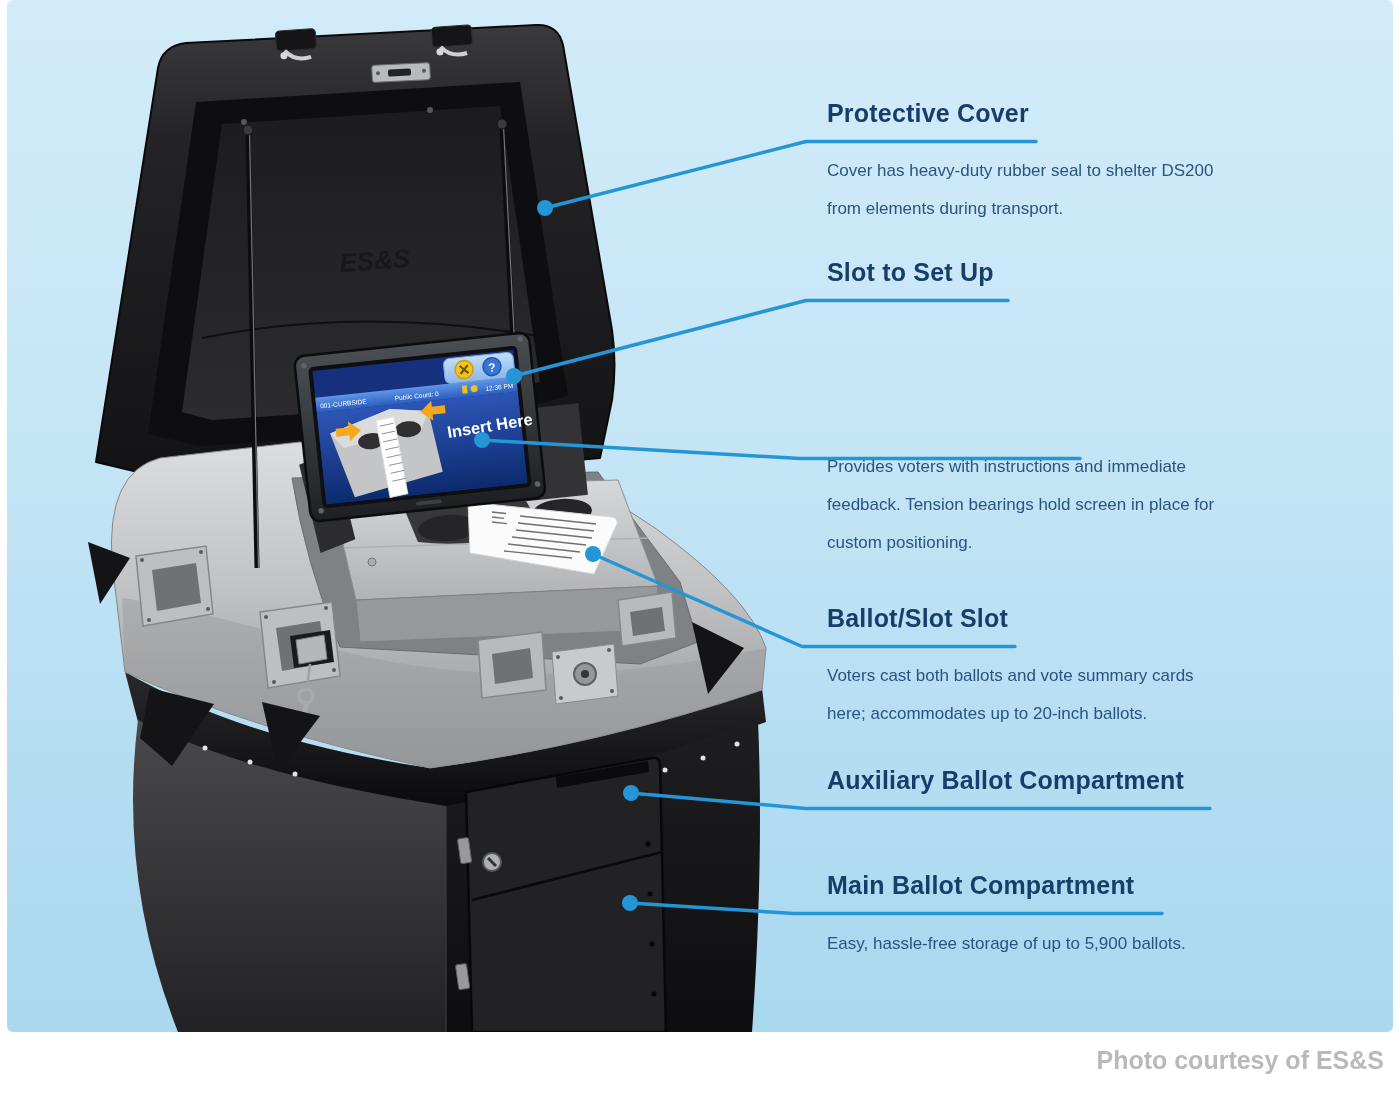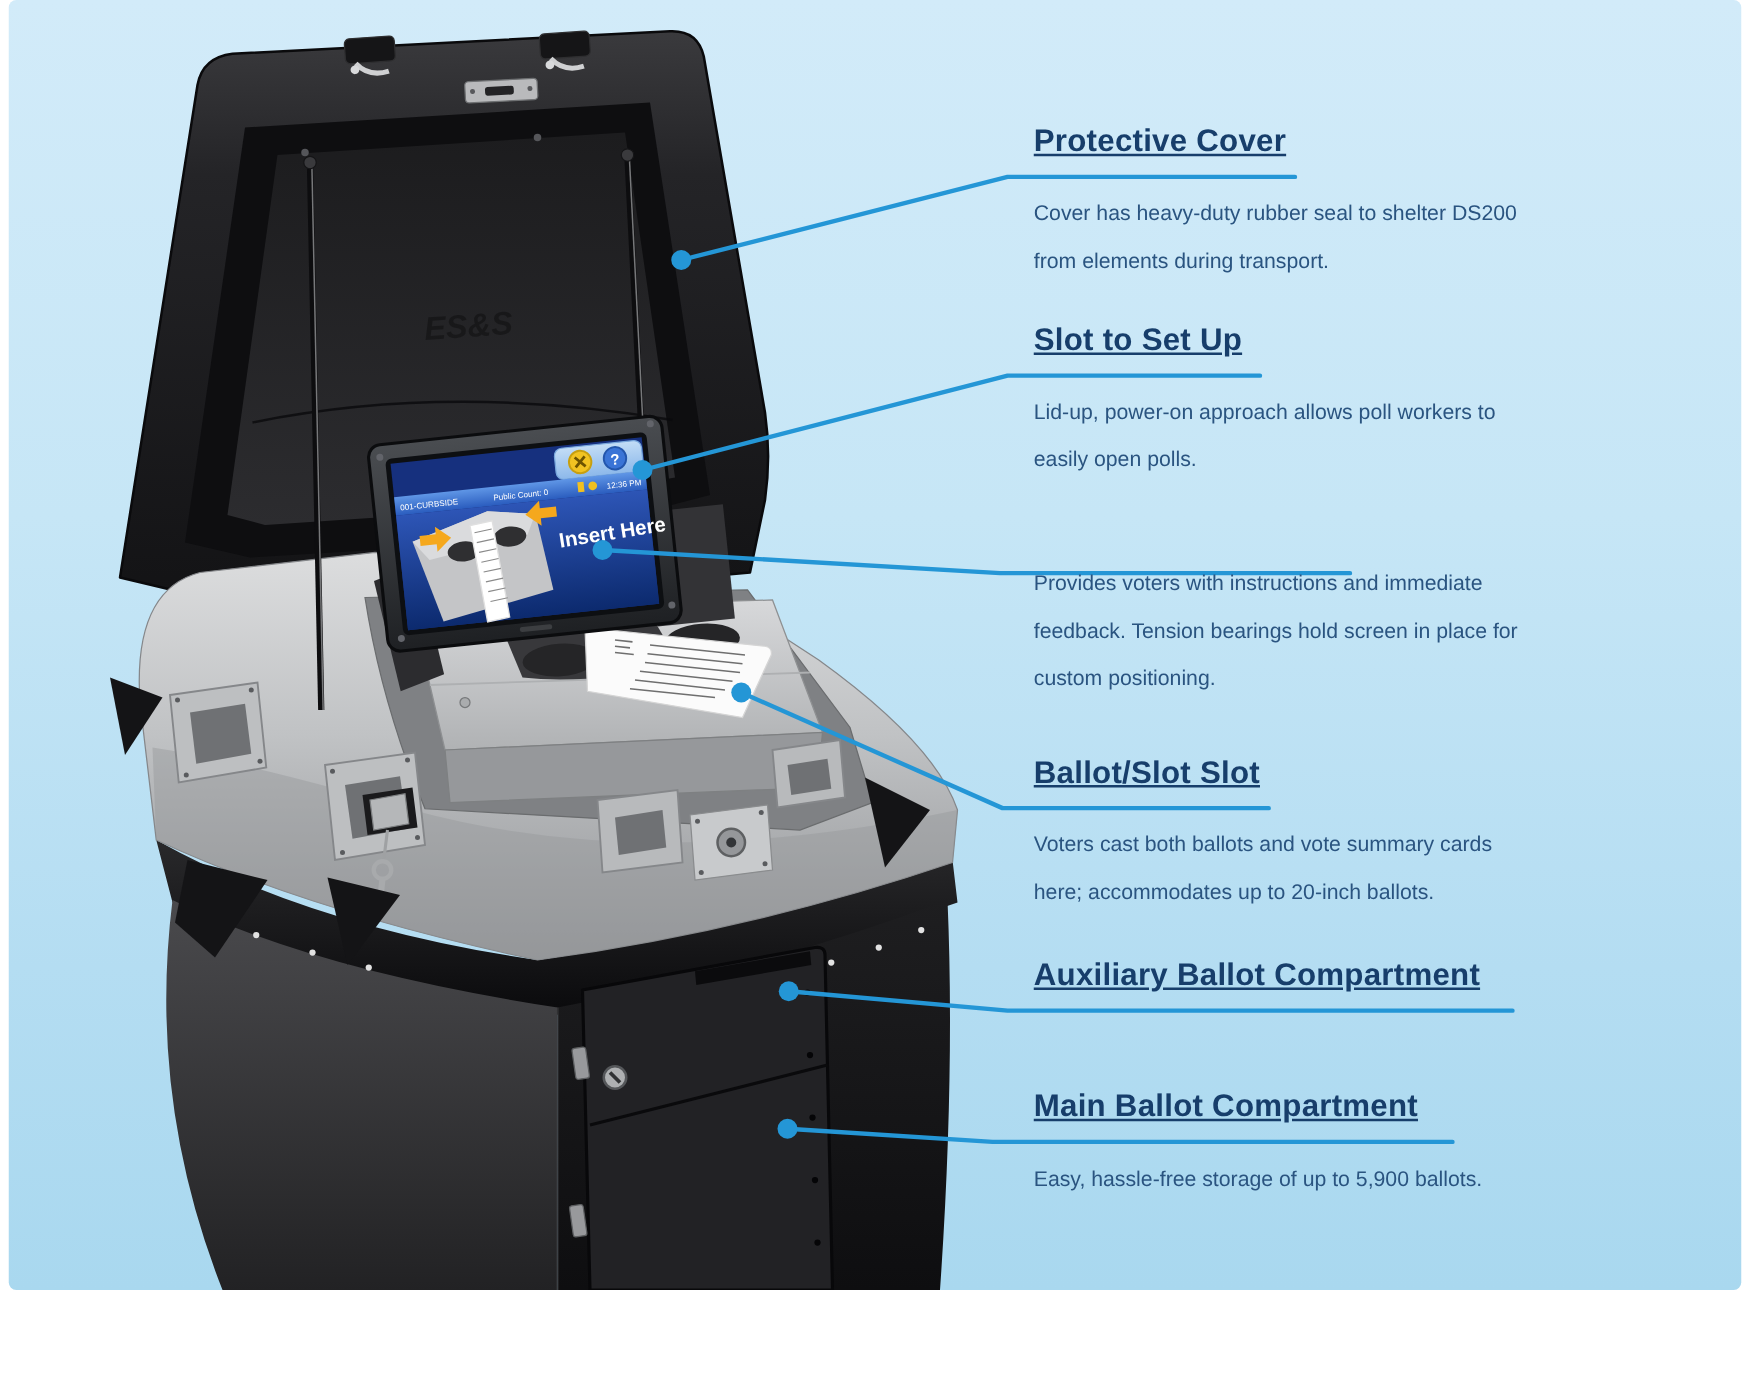--- a/index.html
+++ b/index.html
@@ -1,21 +1,21 @@
 <!DOCTYPE html>
 <html><head>
 <meta charset="utf-8">
 <style>
   html,body{margin:0;padding:0;background:#ffffff;}
   .canvas{position:relative;width:1400px;height:1100px;background:#ffffff;overflow:hidden;
           font-family:"Liberation Sans","DejaVu Sans",sans-serif;}
   .photo-panel{position:absolute;left:7px;top:0;width:1386px;height:1032px;border-radius:6px;
           background:linear-gradient(180deg,#d2ebf9 0%,#c6e6f6 40%,#b4ddf2 75%,#a9d8ef 100%);}
   .overlay{position:absolute;left:0;top:0;width:1400px;height:1100px;}
-  .callout-title{position:absolute;font-weight:700;font-size:25px;color:#173e6b;letter-spacing:.2px;white-space:nowrap;text-decoration:underline;}
+  .callout-title{position:absolute;font-weight:700;font-size:25px;color:#173e6b;letter-spacing:.2px;white-space:nowrap;}
   .callout-body{position:absolute;font-size:17px;line-height:38px;color:#2a5480;white-space:pre-line;width:560px;}
   .credit{position:absolute;top:1046px;right:16px;font-weight:700;font-size:25px;color:#b9b9b9;white-space:nowrap;}
 </style>
 </head>
 <body>
 
 <div class="canvas">
 
   <div class="photo-panel"></div>
 
@@ -306,30 +306,29 @@
       <circle cx="631" cy="793" r="8"></circle>
       <circle cx="630" cy="903" r="8"></circle>
     </g>
   </svg>
 
   <div class="callout-title" style="left:827px;top:99px">Protective Cover</div>
   <div class="callout-body" style="left:827px;top:152px">Cover has heavy-duty rubber seal to shelter DS200
 from elements during transport.</div>
 
   <div class="callout-title" style="left:827px;top:258px">Slot to Set Up</div>
-  <div class="callout-body" style="left:827px;top:311px">Lid-up, power-on approach allows poll workers to
-easily open polls.</div>
 
   <div class="callout-body" style="left:827px;top:448px">Provides voters with instructions and immediate
 feedback. Tension bearings hold screen in place for
 custom positioning.</div>
 
   <div class="callout-title" style="left:827px;top:604px">Ballot/Slot Slot</div>
   <div class="callout-body" style="left:827px;top:657px">Voters cast both ballots and vote summary cards
 here; accommodates up to 20-inch ballots.</div>
 
   <div class="callout-title" style="left:827px;top:871px">Main Ballot Compartment</div>
 
   <div class="callout-title" style="left:827px;top:766px">Auxiliary Ballot Compartment</div>
   <div class="callout-body" style="left:827px;top:925px">Easy, hassle-free storage of up to 5,900 ballots.</div>
 
+  <div class="credit">Photo courtesy of ES&amp;S</div>
 
 </div>
 
 </body></html>

